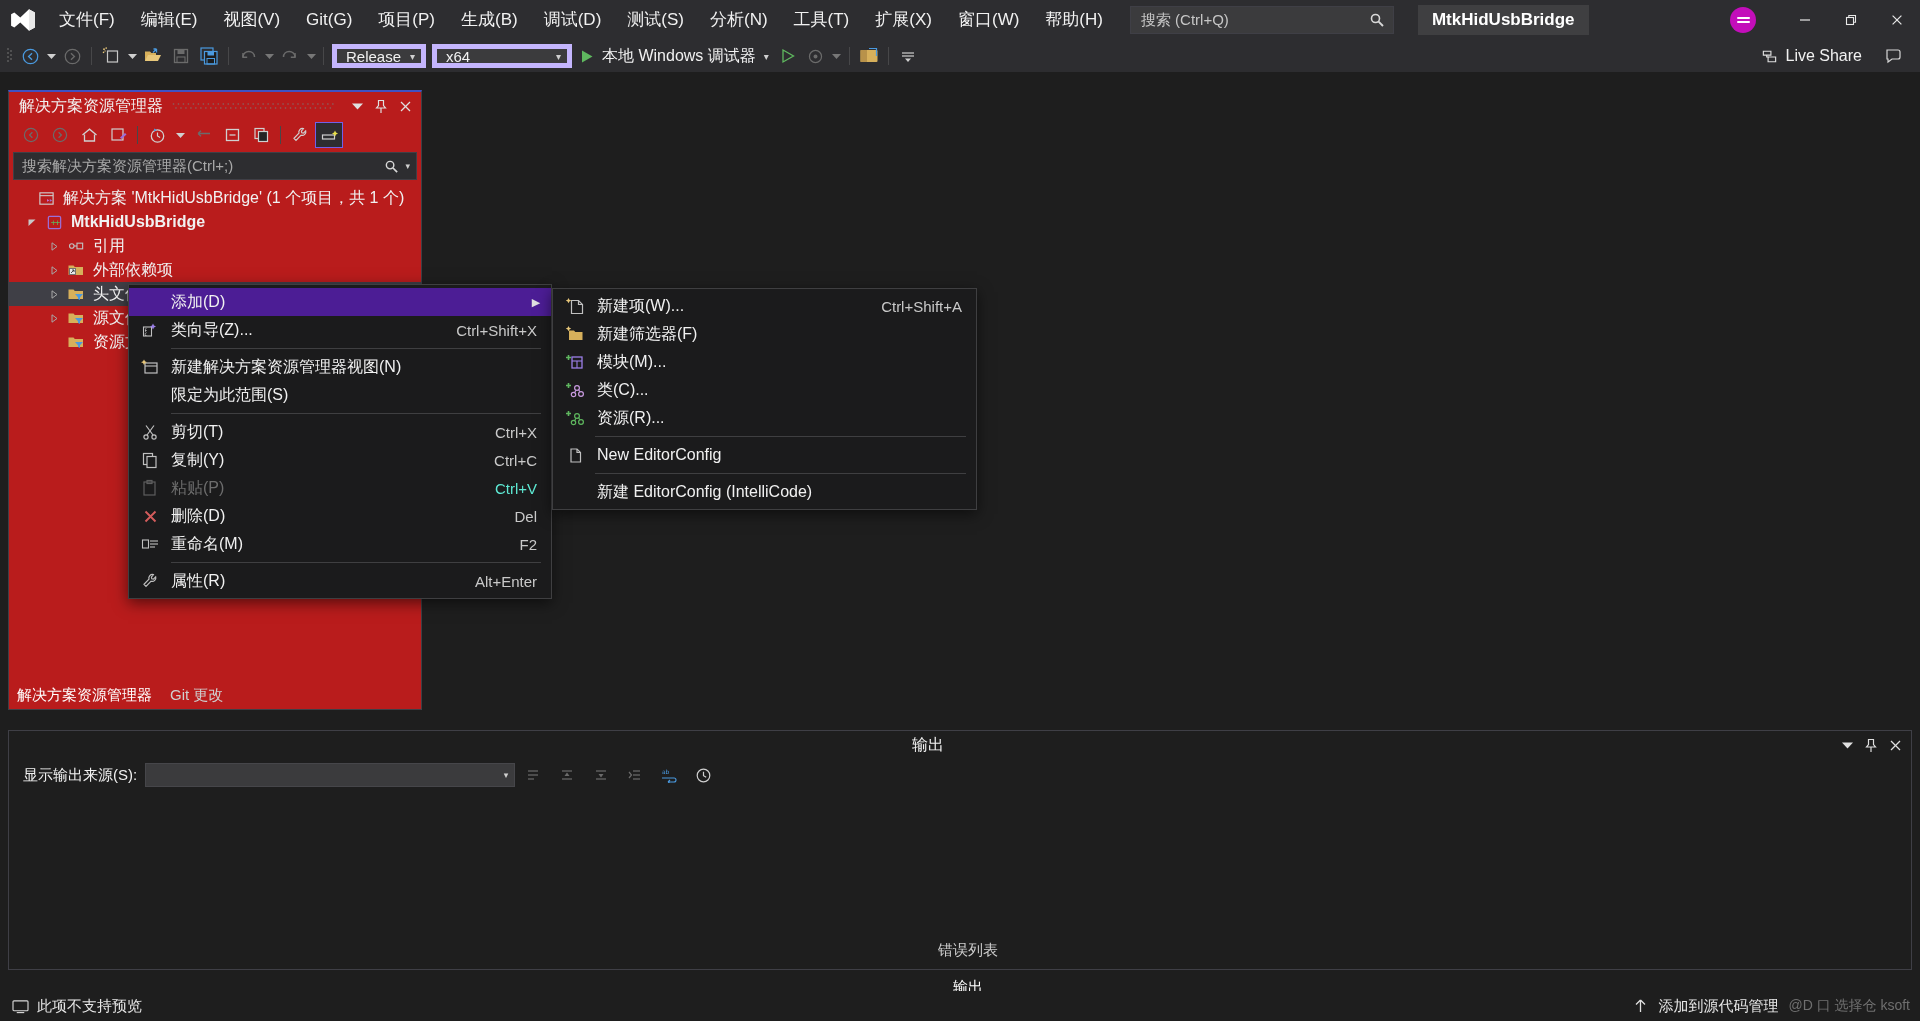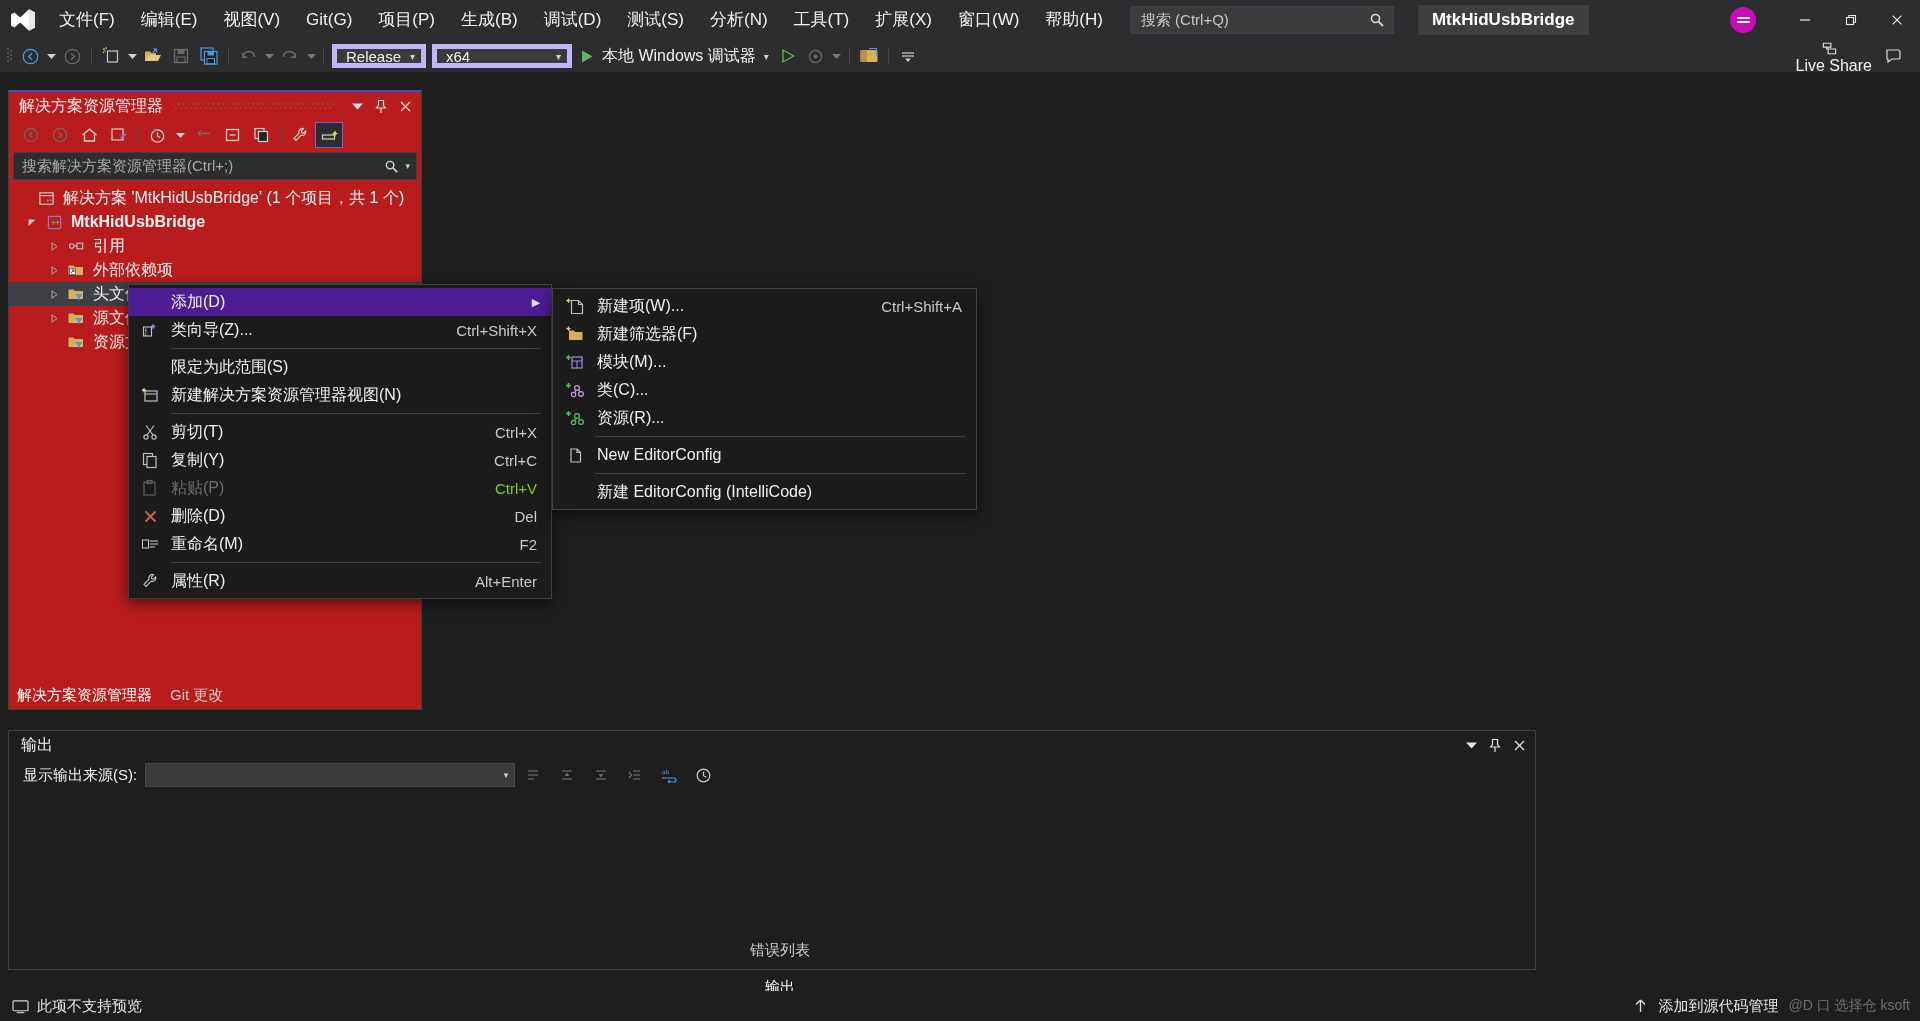--- a/index.html
+++ b/index.html
@@ -57,22 +57,22 @@
   .tb-sep { width: 1px; height: 18px; background: #474749; margin: 0 5px; }
   .combo {
     height: 24px; background: #3b3b3d; border: 5px solid #c4b5fd;
     display: flex; align-items: center; padding: 0 6px 0 9px;
     font-size: 15px; color: #f1f1f1; margin: 8px 3px;
   }
   .combo .cv { flex: 1; white-space: nowrap; }
   .combo .cc { margin-left: 8px; font-size: 10px; color: #d0d0d0; }
   .dbg-btn { display: flex; align-items: center; height: 26px; padding: 0 5px; font-size: 16px; color: #f1f1f1; }
   .live-share {
-    position: absolute; right: 48px; top: 0; height: 32px;
-    display: flex; align-items: center; font-size: 16px; color: #f1f1f1; flex-direction: column;
+    position: absolute; right: 58px; top: 0; height: 32px;
+    display: flex; align-items: center; font-size: 16px; color: #f1f1f1;
   }
   .ls-ic { margin-right: 8px; }
   .fb-ic { position: absolute; right: 16px; top: 6px; }
 
   
   .se-panel {
     position: absolute; left: 8px; top: 90px; width: 414px; height: 620px;
     background: #b91c1c; border: 1px solid #3f3f46; border-top: 2px solid #3f51c4;
   }
   .se-header { height: 28px; display: flex; align-items: center; padding: 0 4px 0 10px; }
@@ -102,22 +102,22 @@
 
   .se-tabs {
     position: absolute; left: 0; bottom: 0; width: 100%; height: 28px;
     display: flex; align-items: center; padding-left: 8px; gap: 18px;
     font-size: 15px; color: #cfcfcf;
   }
   .se-tabs .t.on { color: #ffffff; }
 
   
   .out-panel {
-    position: absolute; left: 8px; top: 730px; width: 1528px; height: 240px;
-    background: #1e1e1e; border: 1px solid #3f3f46;
+    position: absolute; left: 8px; top: 730px; width: 1904px; height: 240px;
+    background: #1e1e1e; border: 1px solid #3f3f46; text-align: center;
   }
   .out-header { height: 28px; display: flex; align-items: center; padding: 0 4px 0 12px; }
   .out-title { font-size: 16px; color: #f1f1f1; flex: 1; }
   .out-hbtn { width: 24px; height: 24px; display: flex; align-items: center; justify-content: center; color: #d8d8d8; }
   .out-toolbar { height: 32px; display: flex; align-items: center; padding-left: 14px; }
   .out-lbl { font-size: 15px; color: #f1f1f1; margin-right: 8px; }
   .out-combo {
     width: 370px; height: 24px; background: #3b3b3d; border: 1px solid #46464a;
     display: flex; align-items: center; padding: 0 6px 0 8px; font-size: 14px; color: #f1f1f1;
   }
@@ -145,21 +145,21 @@
     position: absolute; left: 128px; top: 284px; width: 424px;
     background: #1b1b1c; border: 1px solid #3f3f41;
     box-shadow: 0 4px 14px rgba(0,0,0,.55); padding: 3px 0; z-index: 60;
   }
   .mi { height: 28px; display: flex; align-items: center; padding: 0 6px 0 0; font-size: 16px; color: #f1f1f1; }
   .mi.hl { background: #4c1d95; }
   .mi.dis { color: #6d6d6d; }
   .mi .mi-ic { width: 42px; display: flex; align-items: center; justify-content: center; }
   .mi .mi-lbl { flex: 1; white-space: nowrap; }
   .mi .mi-key { color: #c9c9c9; font-size: 15px; margin-left: 20px; white-space: nowrap; padding-right: 8px; }
-  .mi.dis .mi-key { color: #84cc16; }
+  .mi.dis .mi-key { color: #5eead4; }
   .mi .mi-arrow { width: 18px; text-align: center; font-size: 11px; color: #e0e0e0; }
   .msep { height: 1px; background: #3f3f41; margin: 4px 10px 4px 42px; }
 
   .submenu {
     position: absolute; left: 552px; top: 288px; width: 425px;
     background: #1b1b1c; border: 1px solid #3f3f41;
     box-shadow: 0 4px 14px rgba(0,0,0,.55); padding: 3px 0; z-index: 70;
   }
   .submenu .mi .mi-ic { width: 44px; }
 
@@ -784,33 +784,33 @@
           <text x="3.6" y="11" font-size="4.5" fill="#e8e8e8" font-family="monospace">F</text>
           <text x="3.6" y="14.6" font-size="4.5" fill="#e8e8e8" font-family="monospace">C</text>
           <path d="M12 2.5 13 4.5 15 5.5 13 6.5 12 8.5 11 6.5 9 5.5 11 4.5z" fill="#9b7fe8"></path>
         </svg>
       </span>
       <span class="mi-lbl">类向导(Z)...</span>
       <span class="mi-key">Ctrl+Shift+X</span>
     </div>
     <div class="msep"></div>
     <div class="mi">
-      <span class="mi-ic"></span>
-      <span class="mi-lbl">限定为此范围(S)</span>
-      <span class="mi-key"></span>
-    </div>
-    <div class="mi">
       <span class="mi-ic">
         <svg width="19" height="18" viewBox="0 0 19 18" class="ico">
           <rect x="4" y="5" width="12" height="10" fill="none" stroke="#c0c0c0" stroke-width="1.2"></rect>
           <line x1="4" y1="8" x2="16" y2="8" stroke="#c0c0c0" stroke-width="1.1"></line>
           <path d="M3 1.5 4 3.3 6 4.2 4 5 3 7 2 5 0 4.2 2 3.3z" fill="#e8c77a"></path>
         </svg>
       </span>
       <span class="mi-lbl">新建解决方案资源管理器视图(N)</span>
+      <span class="mi-key"></span>
+    </div>
+    <div class="mi">
+      <span class="mi-ic"></span>
+      <span class="mi-lbl">限定为此范围(S)</span>
       <span class="mi-key"></span>
     </div>
     <div class="msep"></div>
     <div class="mi">
       <span class="mi-ic">
         <svg width="18" height="18" viewBox="0 0 18 18" class="ico">
           <path d="M5 2.5 12 12M13 2.5 6 12" stroke="#c0c0c0" stroke-width="1.2" fill="none"></path>
           <circle cx="5" cy="14" r="2.1" fill="none" stroke="#c0c0c0" stroke-width="1.2"></circle>
           <circle cx="13" cy="14" r="2.1" fill="none" stroke="#c0c0c0" stroke-width="1.2"></circle>
         </svg>

